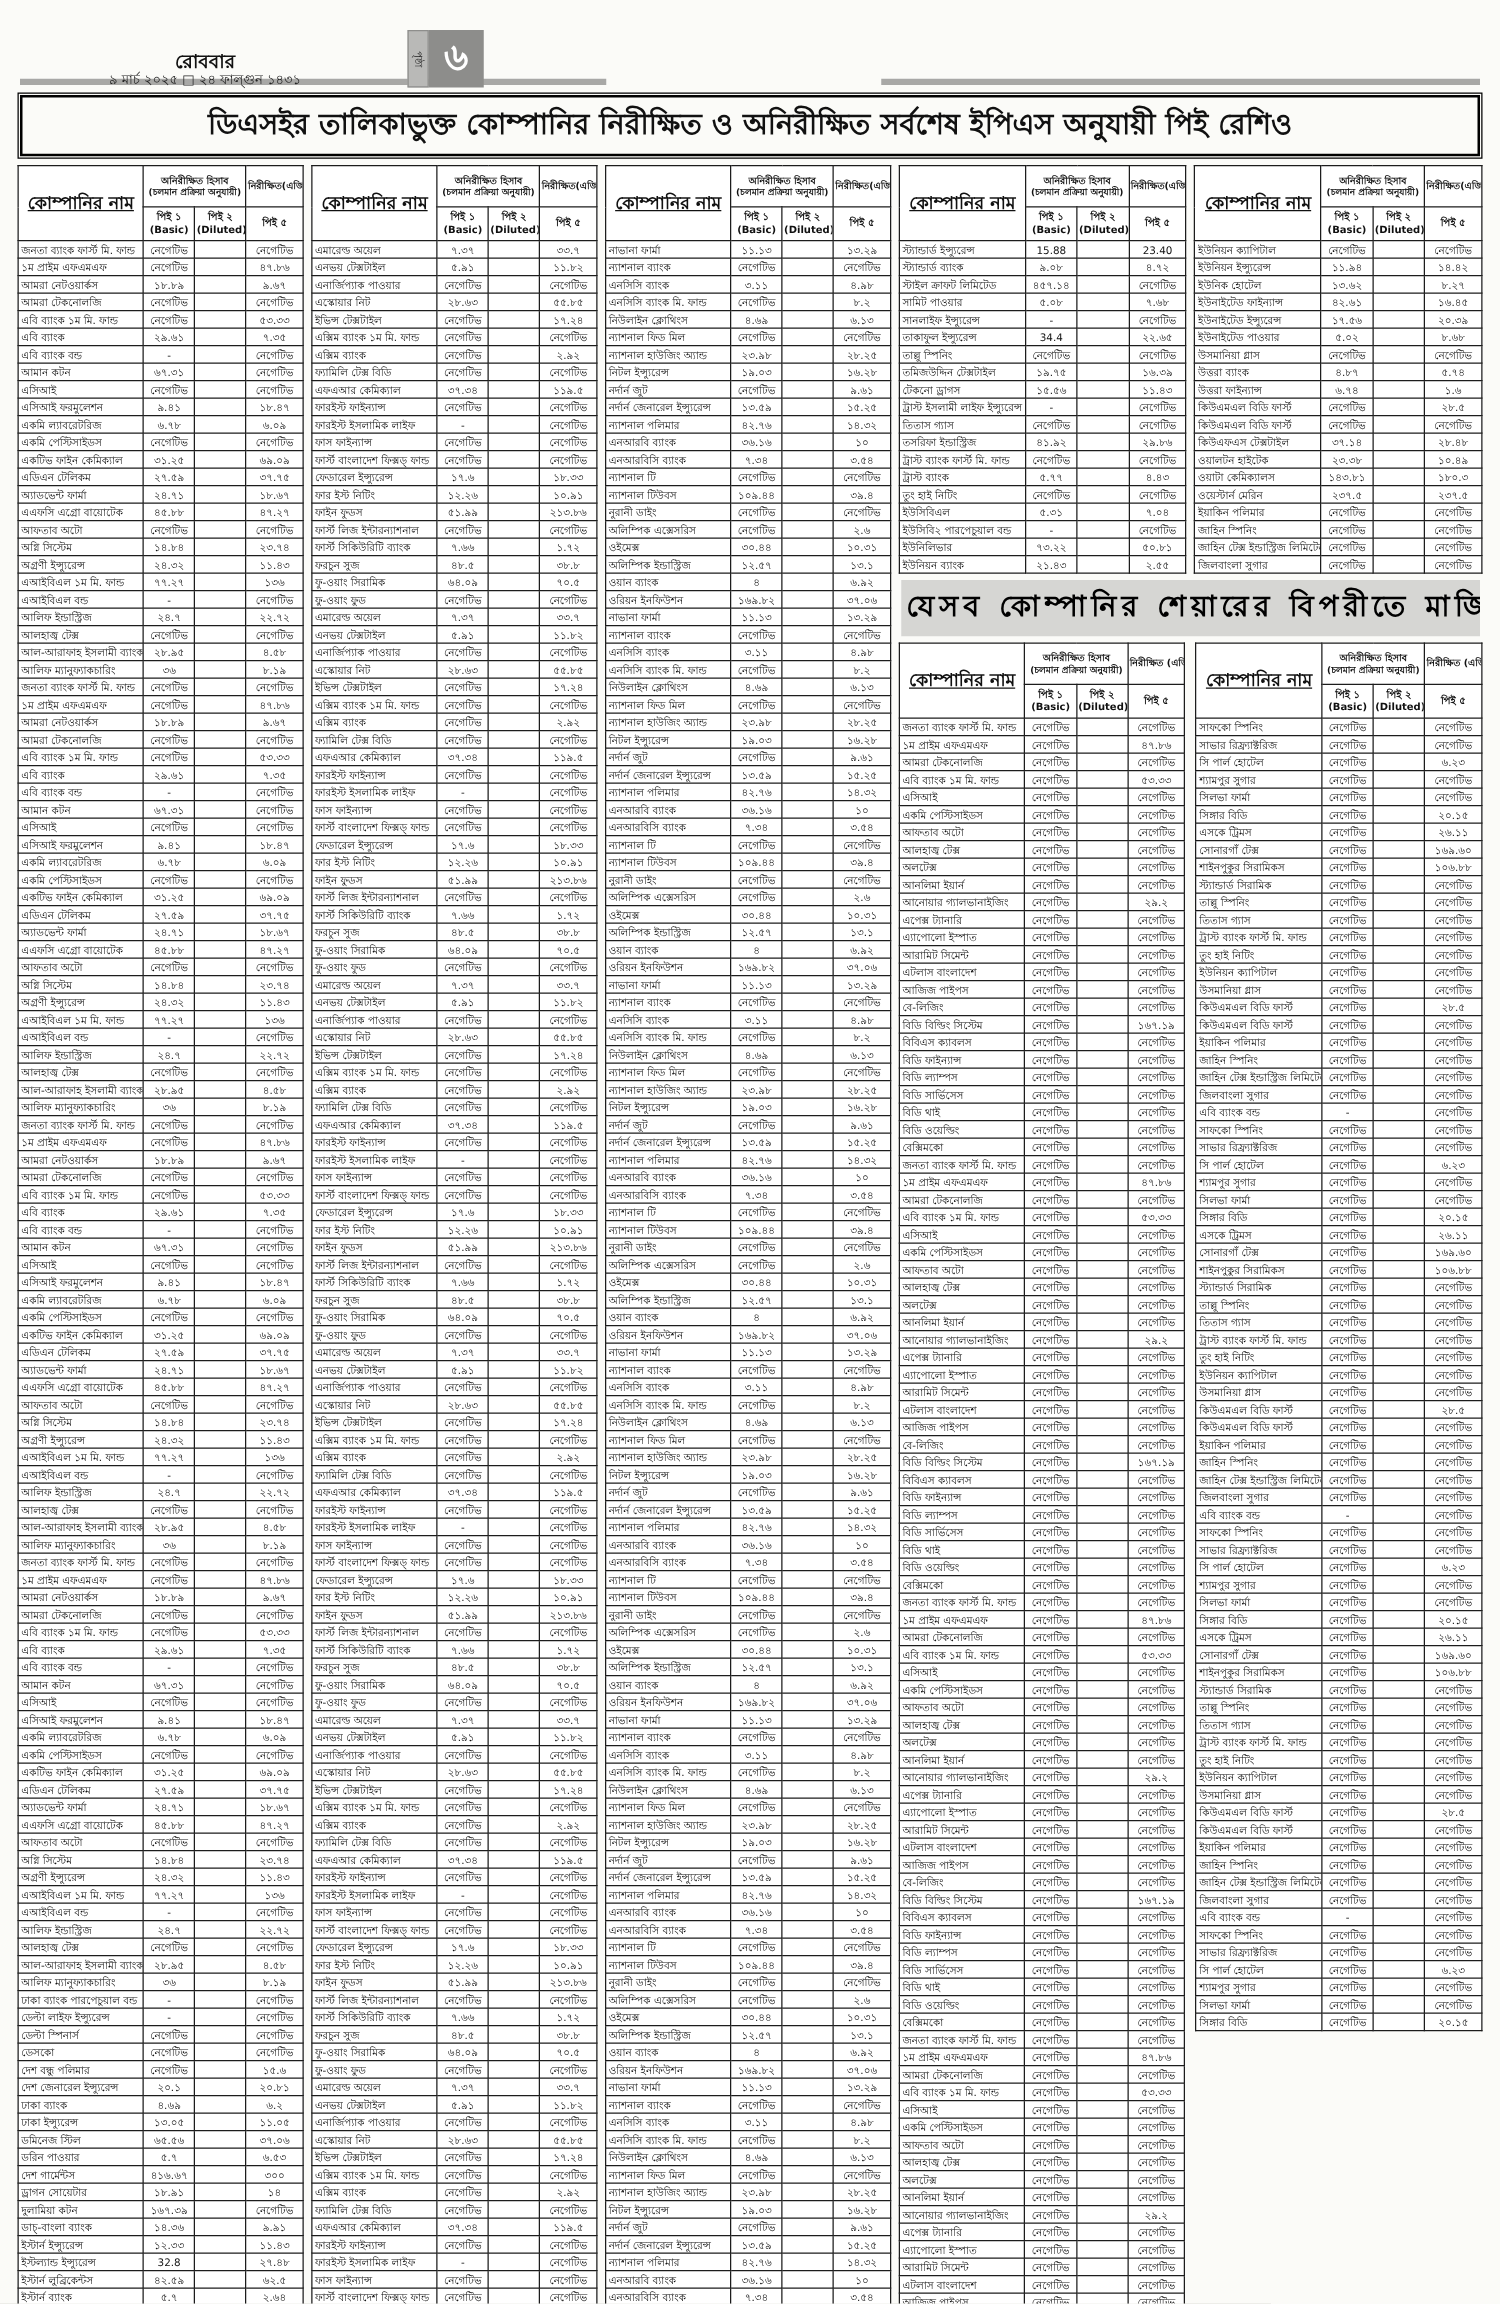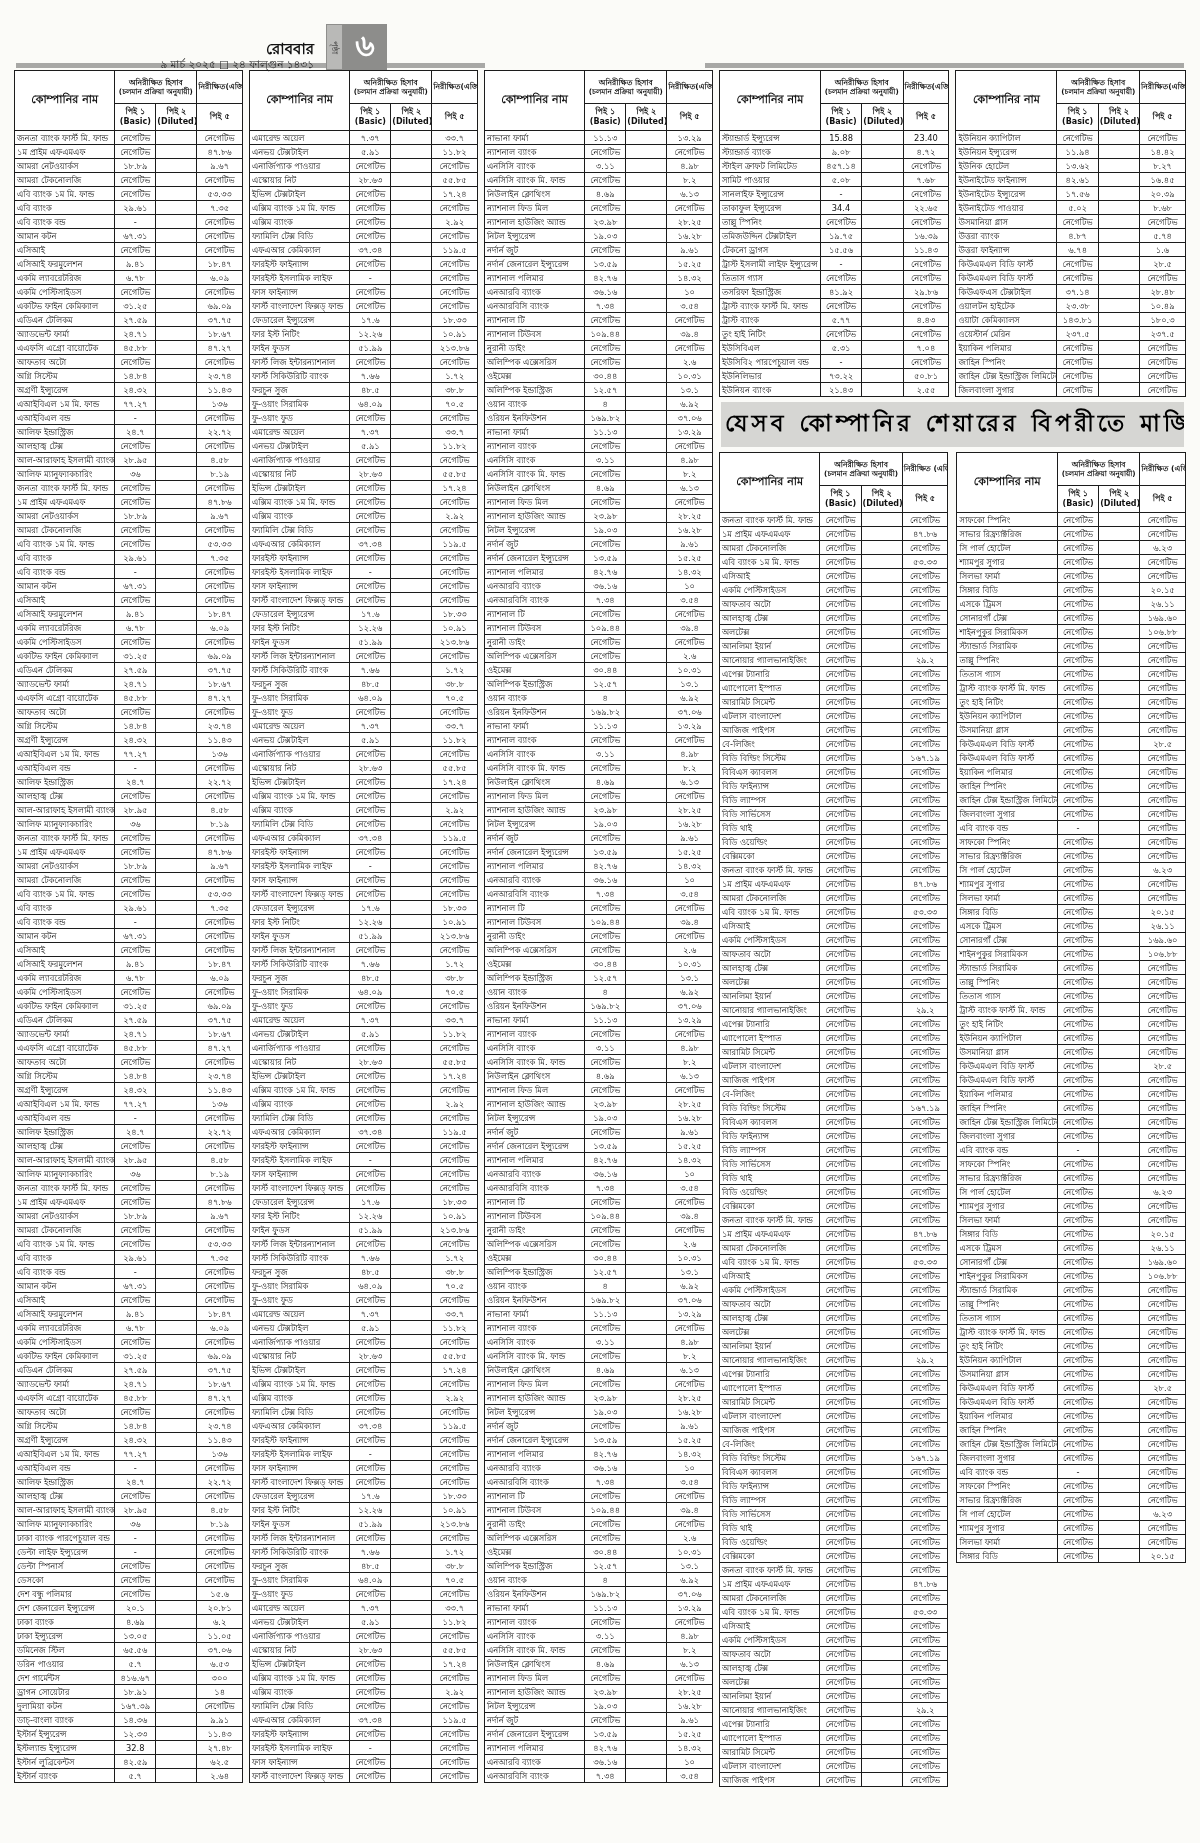--- a/index.html
+++ b/index.html
@@ -6,21 +6,21 @@
   .page{
     width:1200px;height:1843px;box-sizing:border-box;overflow:hidden;
     background:#fbfbf8;color:#111;padding:8px 14px 0 14px;position:relative;
     font-family:"DejaVu Sans","Liberation Sans",sans-serif;
   }
   
   .masthead{position:relative;height:62px;display:flex;align-items:flex-end;}
   .mast-rule{position:absolute;bottom:2px;height:5px;background:#a8a8a6;}
   .rule-left{left:2px;width:40%;}
   .rule-right{left:59%;right:2px;}
-  .date-block{width:300px;text-align:right;padding-right:10px;position:relative;z-index:2;line-height:1.15;}
+  .date-block{width:300px;text-align:center;padding-right:10px;position:relative;z-index:2;line-height:1.15;}
   .weekday{font-weight:bold;font-size:15px;}
   .dateline{font-size:10.5px;color:#222;}
   .page-badge{display:flex;align-items:stretch;height:46px;margin:0 10px 0 2px;position:relative;z-index:2;}
   .badge-label{writing-mode:vertical-rl;font-size:8px;background:#b9b9b7;color:#1d1d1d;
     display:flex;align-items:center;justify-content:center;padding:1px;border:1px solid #8e8e8c;}
   .badge-number{width:44px;background:#8d8d8b;color:#fff;font-size:30px;font-weight:bold;
     display:flex;align-items:center;justify-content:center;}
   .section-title{margin:0 8px 4px 6px;font-size:27px;font-weight:bold;white-space:nowrap;position:relative;z-index:2;}
   .logo-block{margin-left:auto;text-align:right;position:relative;z-index:2;padding-bottom:2px;background:#fbfbf8;}
   .logo-tagline{font-size:8.5px;letter-spacing:1px;color:#222;}
@@ -33,21 +33,21 @@
   }
   
   .content{display:flex;gap:6px;align-items:flex-start;}
   .tcol{flex:1;min-width:0;}
   .right-wrap{flex:2.04;min-width:0;display:flex;flex-direction:column;}
   .short-row{display:flex;gap:6px;align-items:flex-start;}
   .short-row .tcol{flex:1;}
   .ptable{width:100%;border-collapse:collapse;table-layout:fixed;background:#fff;}
   .ptable th,.ptable td{border:1px solid #1c1c1c;overflow:hidden;white-space:nowrap;padding:0 2px;}
   .ptable thead th{font-weight:bold;text-align:center;padding:1px;}
-  .h-name{font-size:11px;}
+  .h-name{font-size:14px;text-decoration:underline;}
   .h-grp{font-size:7.6px;line-height:1.25;height:30px;}
   .h-grp .sub{font-weight:bold;font-size:7.2px;}
   .h-aud{font-size:7.6px;}
   .h-sub{font-size:8px;line-height:1.2;height:24px;}
   .cell-name{font-size:8.3px;height:13px;line-height:12px;text-align:left;font-weight:500;}
   .cell-val{font-size:8.3px;height:13px;line-height:12px;text-align:center;padding:0 1px;}
   .c-name{width:44%;}.c-v{width:18%;}.c-v5{width:20%;}
   
   .margin-headline{
     margin:5px 2px 5px 2px;background:#d6d6d3;color:#000;
@@ -68,20 +68,21 @@
     <div class="date-block">
       <div class="weekday">রোববার</div>
       <div class="dateline">৯ মার্চ ২০২৫ □ ২৪ ফাল্গুন ১৪৩১</div>
     </div>
     <div class="page-badge">
       <div class="badge-label">পৃষ্ঠা</div>
       <div class="badge-number">৬</div>
     </div>
   </div>
 
+  <div class="main-headline">ডিএসইর তালিকাভুক্ত কোম্পানির নিরীক্ষিত ও অনিরীক্ষিত সর্বশেষ ইপিএস অনুযায়ী পিই রেশিও</div>
 
   <div class="content">
     <div class="tcol">
         <table class="ptable">
           <colgroup>
             <col class="c-name">
             <col class="c-v">
             <col class="c-v">
             <col class="c-v5">
           </colgroup>

